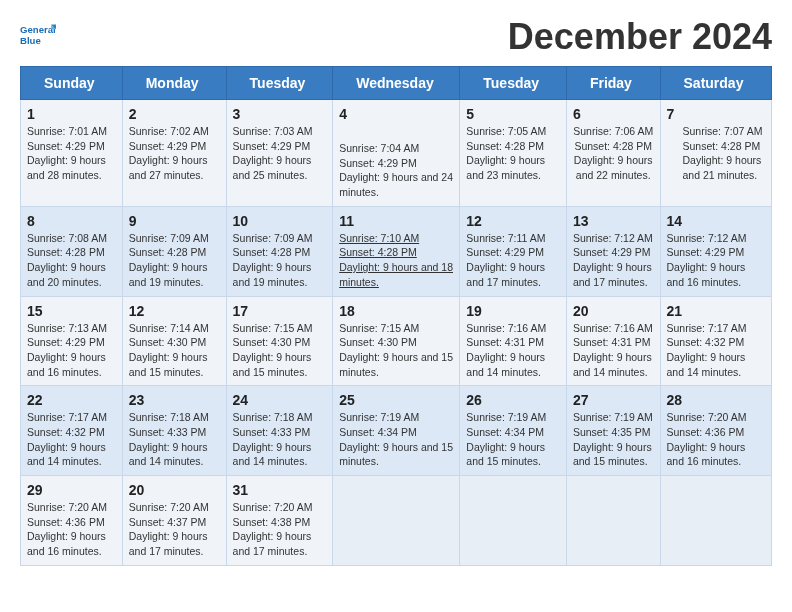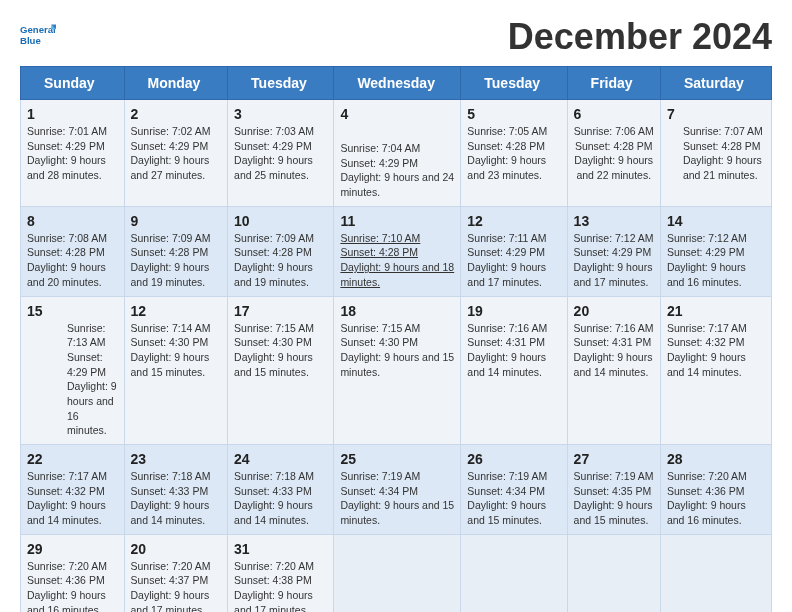--- a/index.html
+++ b/index.html
@@ -192,21 +192,21 @@
         <td>
           <span class="day-number">14</span>
           <div class="day-info" style="white-space: pre-line;">Sunrise: 7:12 AM
 Sunset: 4:29 PM
 Daylight: 9 hours and 16 minutes.</div>
         </td>
       </tr>
       <tr>
         <td>
           <span class="day-number">15</span>
-          <div class="day-info" style="white-space: pre-line; margin-left: 40px;">Sunrise: 7:13 AM
+          <div class="day-info" style="white-space: pre-line;">Sunrise: 7:13 AM
 Sunset: 4:29 PM
 Daylight: 9 hours and 16 minutes.</div>
         </td>
         <td>
           <span class="day-number">12</span>
           <div class="day-info" style="white-space: pre-line;">Sunrise: 7:14 AM
 Sunset: 4:30 PM
 Daylight: 9 hours and 15 minutes.</div>
         </td>
         <td>

